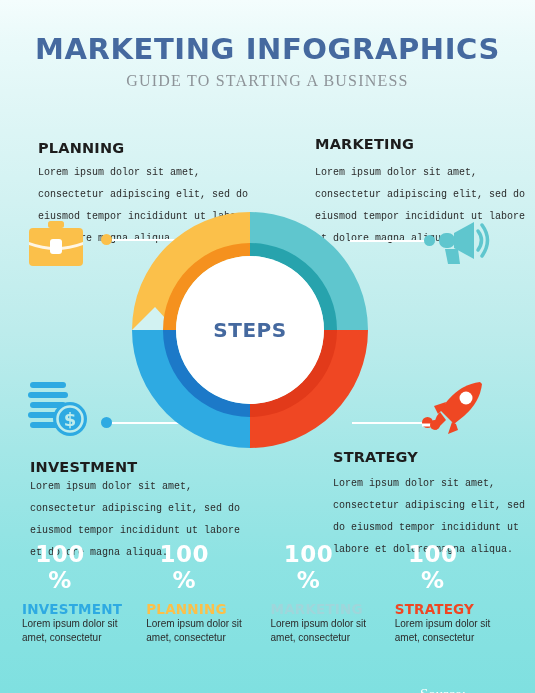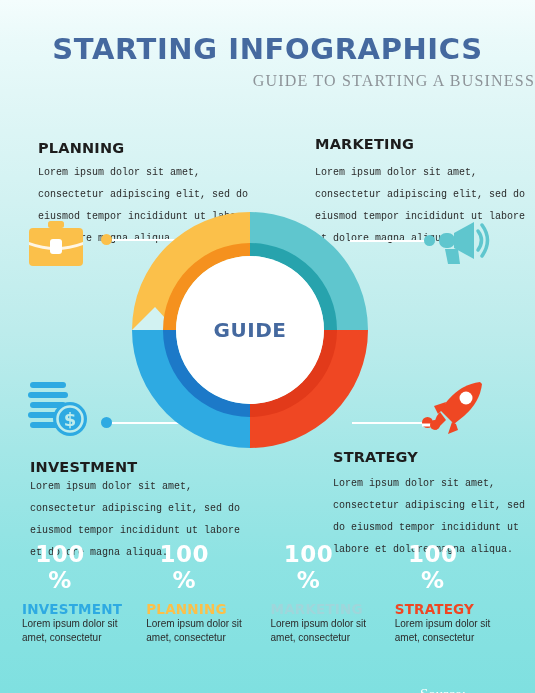--- a/index.html
+++ b/index.html
@@ -39,21 +39,21 @@
     font-weight: bold;
     letter-spacing: 0.6px;
     color: #45699f;
     font-family: "DejaVu Sans", sans-serif;
   }
   .subtitle {
     position: absolute;
     top: 72px;
     left: 0;
     width: 535px;
-    text-align: right;
+    text-align: center;
     font-size: 16px;
     letter-spacing: 1.2px;
     color: #8d9398;
     font-family: "Liberation Serif", serif;
   }
 
   
   .sec-head {
     position: absolute;
     font-size: 14.5px;
@@ -173,21 +173,21 @@
     color: #ffffff;
     font-family: "Liberation Serif", serif;
     margin-top: 40px;
   }
 </style>
 </head>
 <body>
 
 <div id="poster">
 
-  <div class="title">STARTING INFOGRAPHICS</div>
+  <div class="title">MARKETING INFOGRAPHICS</div>
   <div class="subtitle">GUIDE TO STARTING A BUSINESS</div>
 
   <div class="sec-head" id="planning-head">PLANNING</div>
   <div class="sec-body" id="planning-body">Lorem ipsum dolor sit amet, consectetur adipiscing elit, sed do eiusmod tempor incididunt ut labore et dolore magna aliqua.</div>
 
   <div class="sec-head" id="marketing-head">MARKETING</div>
   <div class="sec-body" id="marketing-body">Lorem ipsum dolor sit amet, consectetur adipiscing elit, sed do eiusmod tempor incididunt ut labore et dolore magna aliqua.</div>
 
   <div class="sec-head" id="investment-head">INVESTMENT</div>
   <div class="sec-body" id="investment-body">Lorem ipsum dolor sit amet, consectetur adipiscing elit, sed do eiusmod tempor incididunt ut labore et dolore magna aliqua.</div>
@@ -270,21 +270,21 @@
                  A 87 87 0 0 1 36 123
                  L 49 123
                  A 74 74 0 0 0 123 197
                  Z" fill="#1C79C8"></path>
       </g>
 
       <circle cx="123" cy="123" r="74" fill="#ffffff"></circle>
     </svg>
 
     <div id="center-label">
-      <span>GUIDE</span>
+      <span>STEPS</span>
     </div>
   </div>
 
   <div class="icon-box" style="left:25px; top:218px;">
     <svg width="62" height="56" viewBox="0 0 62 56">
       <rect x="23" y="3" width="16" height="7" rx="2.5" fill="#FBC04A"></rect>
       <rect x="4" y="10" width="54" height="38" rx="4" fill="#FBC04A"></rect>
       <path d="M 4 24 Q 31 34 58 24 L 58 27 Q 31 37 4 27 Z" fill="#FFFFFF" opacity="0.85"></path>
       <rect x="25" y="21" width="12" height="15" rx="3" fill="#FFFFFF"></rect>
     </svg>

